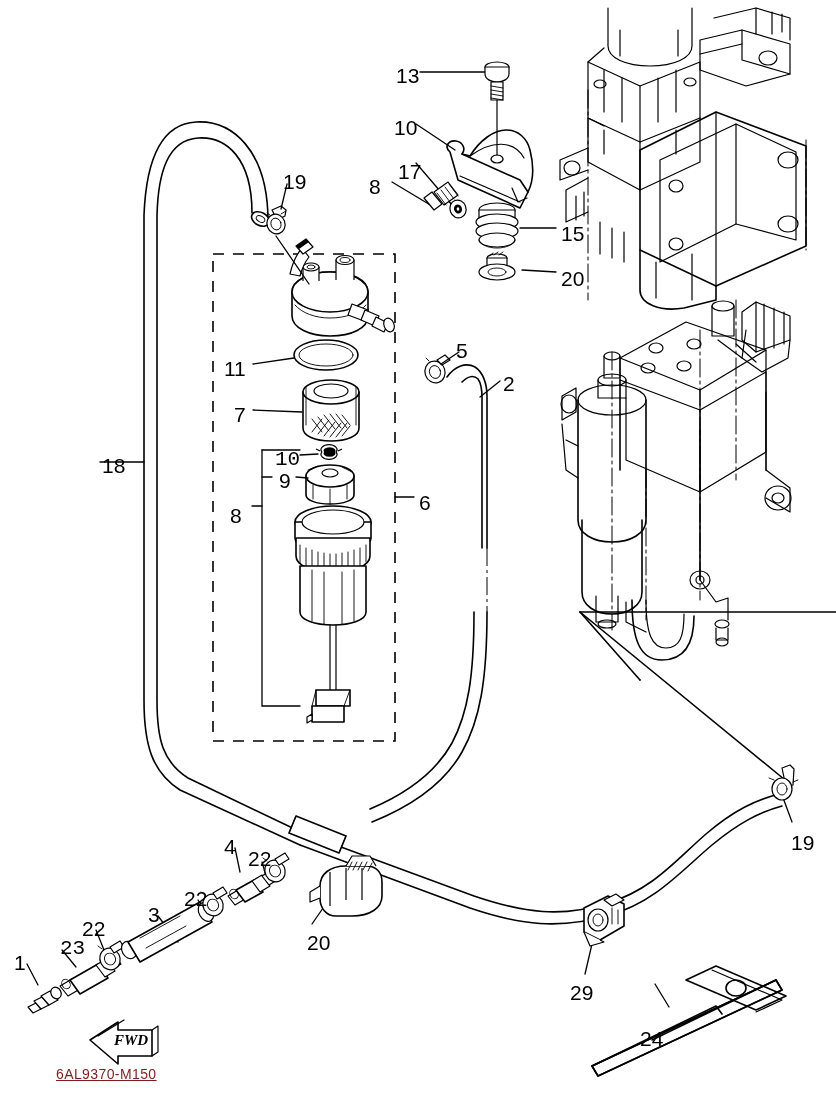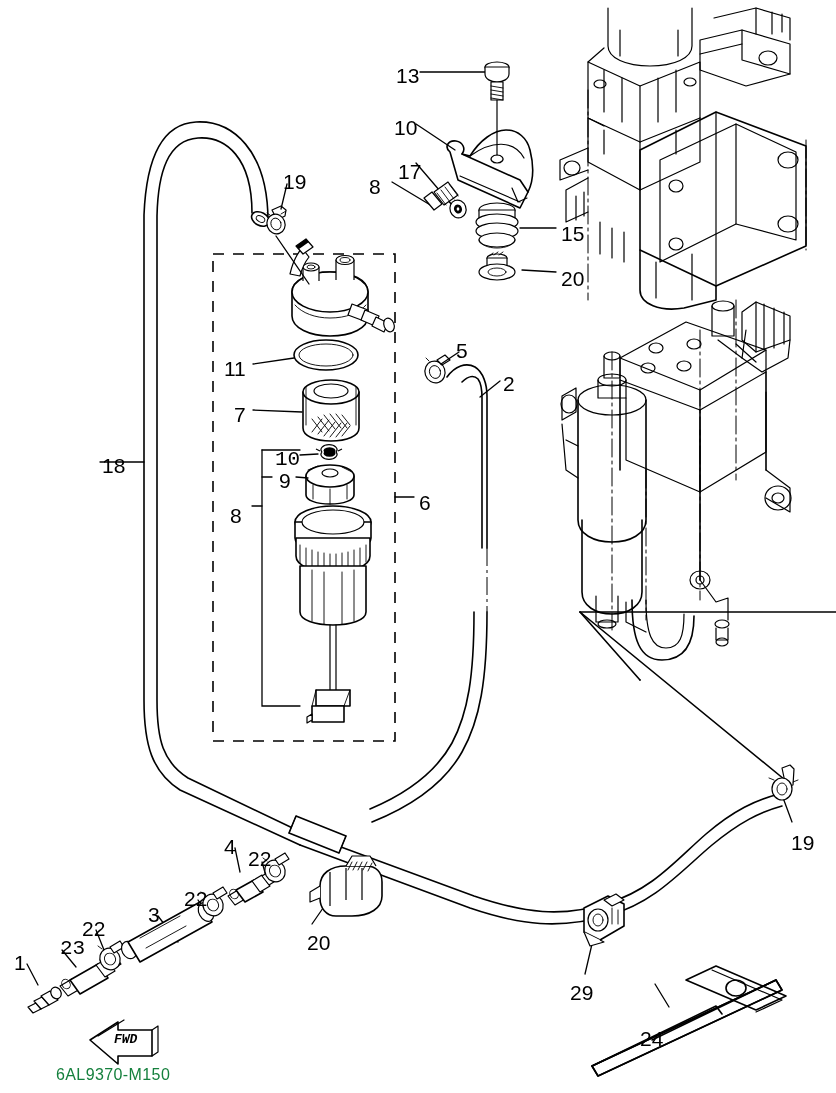--- a/index.html
+++ b/index.html
@@ -19,30 +19,31 @@
     font-size:21px;
     line-height:21px;
     color:#000;
     white-space:nowrap;
     user-select:none;
     text-align:center;
   }
   .partno{
     position:absolute;
     font-family:"Liberation Sans", sans-serif;
-    font-size:16px;
+    font-size:14px;
     letter-spacing:0.4px;
-    color:#15803d;
+    color:#7f1d1d;
     white-space:nowrap;
+    text-decoration:underline;
   }
   .fwdtext{
     position:absolute;
-    font-family:Liberation Mono, monospace;
+    font-family:Liberation Serif, serif;
     font-weight:bold;
-    font-size:13px;
+    font-size:15px;
     font-style:italic;
     color:#000;
     white-space:nowrap;
   }
 </style>
 </head>
 <body>
 
 <div id="diagram-root">
 

